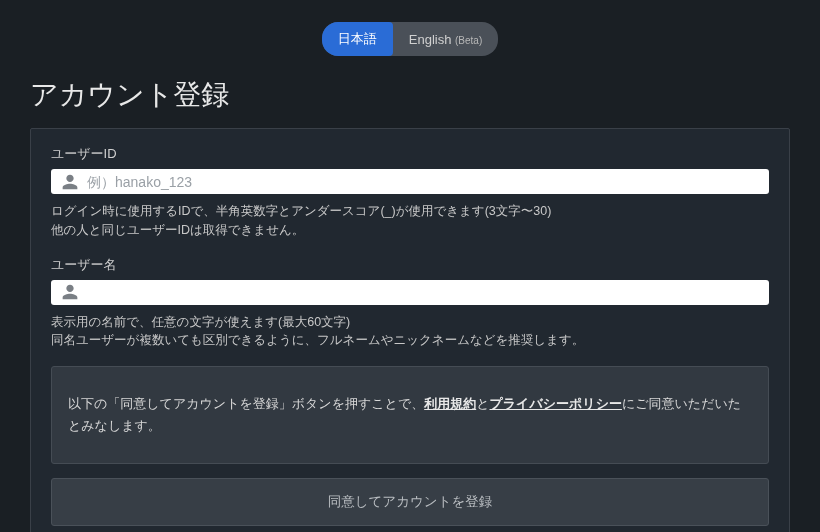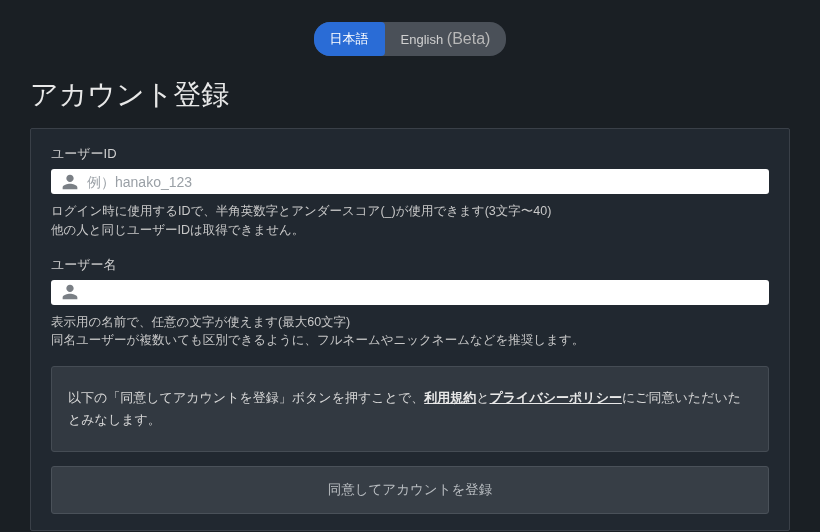--- a/index.html
+++ b/index.html
@@ -30,21 +30,21 @@
     border: none;
     color: #d0d0d0;
     background: transparent;
   }
   .lang-btn.active {
     background: #2a6cd6;
     color: #fff;
     border-radius: 4px;
   }
   .lang-btn .beta {
-    font-size: 16px;
+    font-size: 10px;
     color: #b8b8b8;
   }
   .container {
     padding: 0 30px;
   }
   .page-title {
     font-size: 28px;
     font-weight: normal;
     color: #e8e8e8;
     margin: 12px 0 14px 0;
@@ -84,21 +84,21 @@
     font-size: 12.5px;
     color: #c8c8c8;
     line-height: 1.5;
     margin-top: 8px;
     margin-bottom: 16px;
   }
   .consent-box {
     background: #323941;
     border: 1px solid #454c54;
     border-radius: 3px;
-    padding: 20px 16px;
+    padding: 26px 16px;
     font-size: 13px;
     color: #d8d8d8;
     line-height: 1.7;
     margin-top: 4px;
     margin-bottom: 14px;
   }
   .consent-box a {
     color: #e8e8e8;
     text-decoration: underline;
     font-weight: bold;
@@ -134,21 +134,21 @@
   <div class="panel">
 
     <div class="field-label">ユーザーID</div>
     <div class="input-wrap">
       <svg width="18" height="18" viewBox="0 0 24 24" fill="#7a7f85">
           <path d="M12 12c2.7 0 4.9-2.2 4.9-4.9S14.7 2.2 12 2.2 7.1 4.4 7.1 7.1 9.3 12 12 12zm0 2.2c-3.3 0-9.8 1.6-9.8 4.9v2.7h19.6v-2.7c0-3.3-6.5-4.9-9.8-4.9z"></path>
         </svg>
       <input type="text" placeholder="例）hanako_123" style="">
     </div>
     <div class="help-text">
-      <div>ログイン時に使用するIDで、半角英数字とアンダースコア(_)が使用できます(3文字〜40)</div>
+      <div>ログイン時に使用するIDで、半角英数字とアンダースコア(_)が使用できます(3文字〜30)</div>
       <div>他の人と同じユーザーIDは取得できません。</div>
     </div>
 
     <div class="field-label">ユーザー名</div>
     <div class="input-wrap">
       <svg width="18" height="18" viewBox="0 0 24 24" fill="#7a7f85">
           <path d="M12 12c2.7 0 4.9-2.2 4.9-4.9S14.7 2.2 12 2.2 7.1 4.4 7.1 7.1 9.3 12 12 12zm0 2.2c-3.3 0-9.8 1.6-9.8 4.9v2.7h19.6v-2.7c0-3.3-6.5-4.9-9.8-4.9z"></path>
         </svg>
     </div>
     <div class="help-text">

